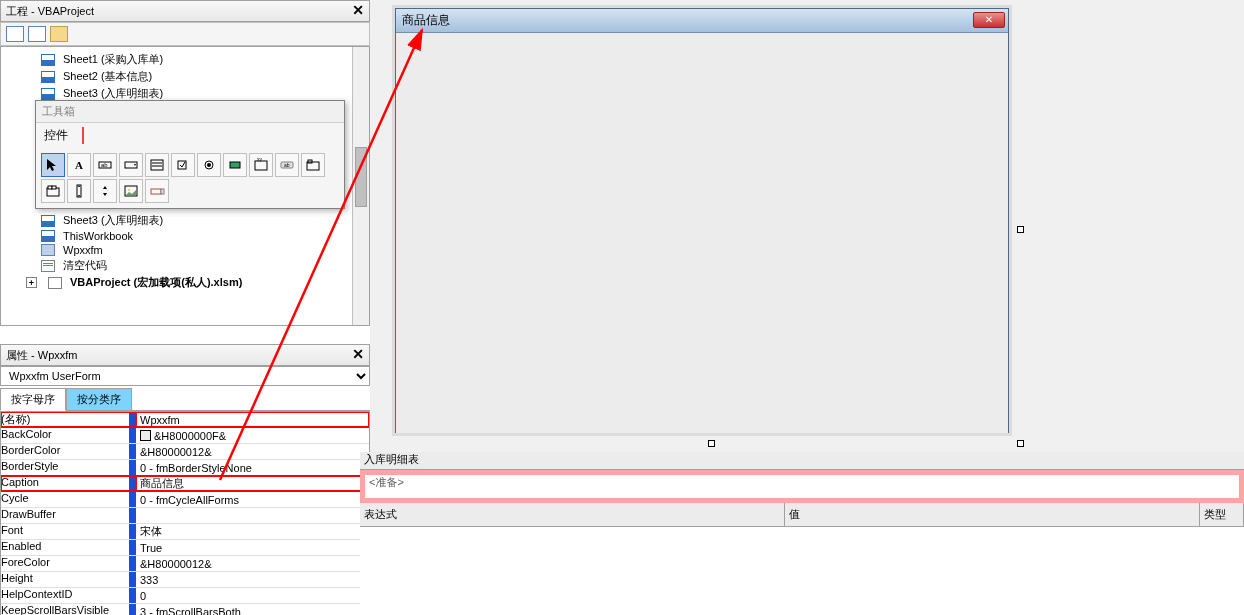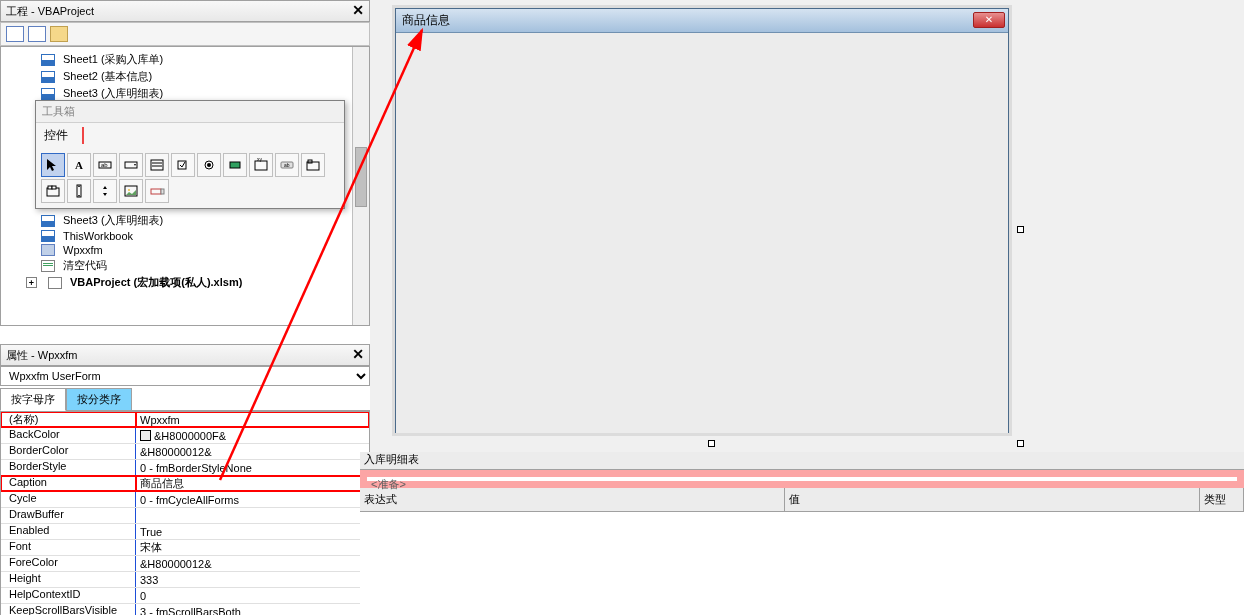--- a/index.html
+++ b/index.html
@@ -41,41 +41,41 @@
     .vscroll-thumb { position: absolute; left: 2px; right: 2px; top: 100px; height: 60px; background: #c0c0c0; border: 1px solid #a0a0a0; }
     
     
     .props-panel { position: absolute; left: 0; top: 344px; width: 370px; }
     .props-dropdown { width: 100%; height: 20px; border: 1px solid #a0a0a0; font-size: 11px; padding: 0 4px; background: #fff; }
     .props-tabs { display: flex; border-bottom: 1px solid #a0a0a0; margin-top: 2px; }
     .props-tab { padding: 3px 10px; font-size: 11px; border: 1px solid #a0a0a0; border-bottom: none; background: #7dd3fc; cursor: pointer; }
     .props-tab.active { background: #fff; border-bottom: 1px solid #fff; margin-bottom: -1px; }
     .props-grid { background: #fff; border: 1px solid #a0a0a0; height: 206px; overflow: auto; }
     .props-row { display: flex; border-bottom: 1px solid #e0e0e0; font-size: 11px; height: 16px; }
-    .props-row .pname { width: 135px; padding-left: 8px; border-right: 1px solid #1d4ed8; }
+    .props-row .pname { width: 135px; padding-left: 0; border-right: 7px solid #1d4ed8; }
     .props-row .pvalue { flex: 1; padding-left: 4px; display: flex; align-items: center; gap: 3px; }
     .color-swatch { width: 11px; height: 11px; border: 1px solid #000; background: #ececec; }
     
     
     .designer-area { position: absolute; left: 380px; top: 0; width: 864px; height: 450px; background: #f0f0f0; }
     .splitter-v { position: absolute; left: 382px; top: 0; width: 10px; height: 450px; background: repeating-linear-gradient(#808080 0 3px, #f0f0f0 3px 6px); }
     .userform-container { position: absolute; left: 15px; top: 8px; width: 625px; height: 435px; }
     .form-window { width: 614px; height: 425px; border: 1px solid #4a6a8a; box-shadow: 0 0 0 3px #dcdcdc; }
     .form-titlebar { height: 24px; background: linear-gradient(#d5e3f1, #a4c0dd); display: flex; align-items: center; padding: 0 6px; font-size: 12px; position: relative; border-bottom: 1px solid #7090b0; }
     .form-close-btn { position: absolute; right: 3px; top: 3px; width: 32px; height: 16px; background: linear-gradient(#e89090, #c93030); border: 1px solid #a02020; border-radius: 2px; color: #fff; text-align: center; font-size: 10px; line-height: 14px; cursor: pointer; }
     .form-body { height: 400px; background-color: #ececec; background-image: radial-gradient(#808080 0.5px, transparent 0.5px); background-size: 8px 8px; }
     .size-handle { width: 7px; height: 7px; background: #fff; border: 1px solid #000; position: absolute; }
     
     
     .red-arrow { position: absolute; pointer-events: none; z-index: 100; }
     
     
     .locals-panel { position: absolute; left: 360px; top: 452px; right: 0; height: 163px; background: #fff; }
     .locals-header { background: #ececec; border-bottom: 1px solid #a0a0a0; height: 18px; font-size: 11px; padding-left: 4px; }
-    .locals-ready { background: #fff; border: 7px solid #fca5a5; height: 18px; font-size: 11px; padding-left: 4px; color: #606060; }
+    .locals-ready { background: #fff; border: 5px solid #fca5a5; height: 33px; font-size: 11px; padding-left: 4px; color: #606060; }
     .locals-cols { display: flex; border-bottom: 1px solid #a0a0a0; background: #ececec; height: 24px; font-size: 11px; }
     .locals-col { border-right: 1px solid #a0a0a0; padding-left: 4px; display: flex; align-items: center; }
   </style>
 </head>
 <body>
 
 <div class="project-panel">
   <div class="panel-title">
     <span>工程 - VBAProject</span>
     <span class="close-btn">✕</span>
@@ -273,29 +273,29 @@
       <div class="props-row">
         <div class="pname">Cycle</div>
         <div class="pvalue">
           <span>0 - fmCycleAllForms</span>
         </div>
       </div>
       <div class="props-row">
         <div class="pname">DrawBuffer</div>
       </div>
       <div class="props-row">
+        <div class="pname">Font</div>
+        <div class="pvalue">
+          <span>宋体</span>
+        </div>
+      </div>
+      <div class="props-row">
         <div class="pname">Enabled</div>
         <div class="pvalue">
           <span>True</span>
-        </div>
-      </div>
-      <div class="props-row">
-        <div class="pname">Font</div>
-        <div class="pvalue">
-          <span>宋体</span>
         </div>
       </div>
       <div class="props-row">
         <div class="pname">ForeColor</div>
         <div class="pvalue">
           <span>&amp;H80000012&amp;</span>
         </div>
       </div>
       <div class="props-row">
         <div class="pname">Height</div>

